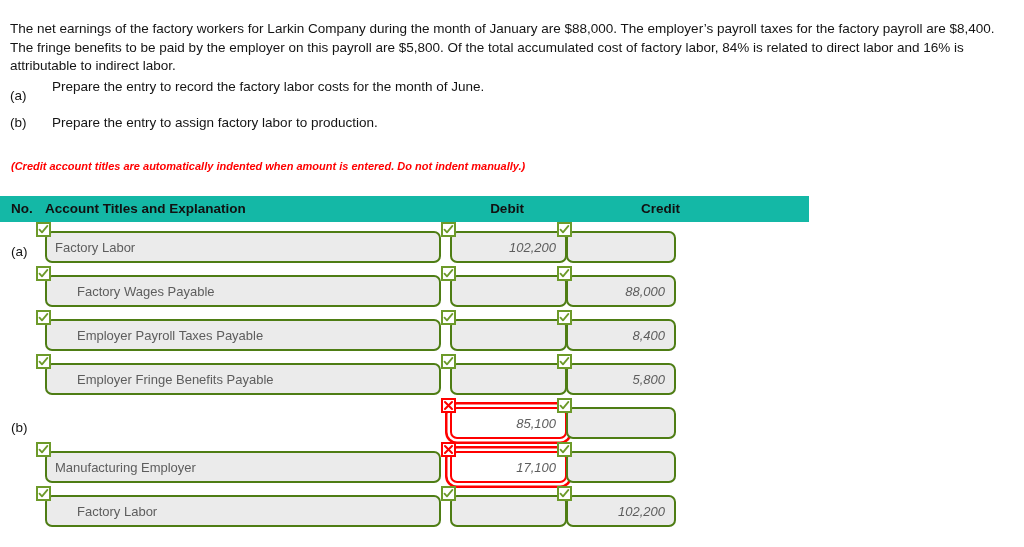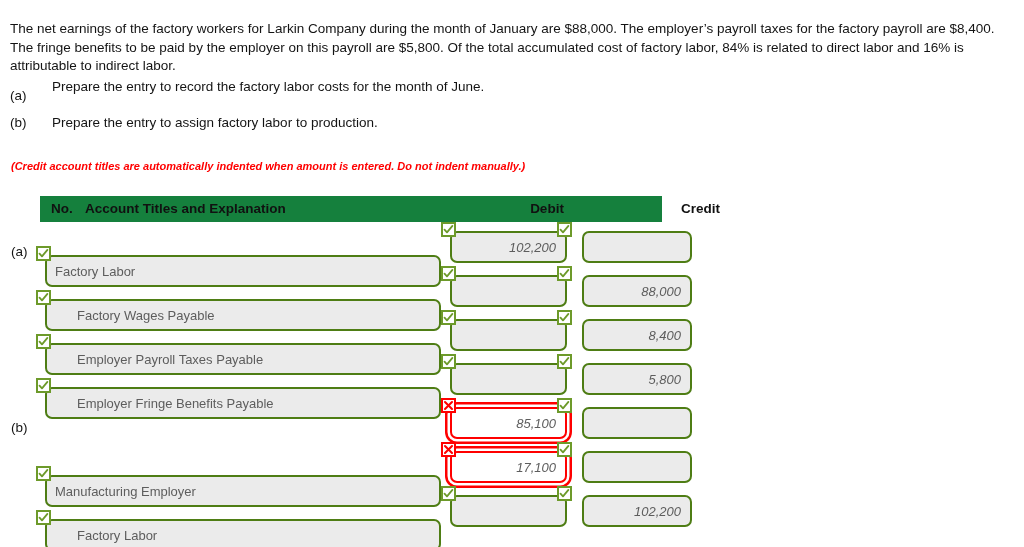--- a/index.html
+++ b/index.html
@@ -67,25 +67,24 @@
   }
 
   
   .journal {
     position: absolute;
     left: 0px;
     top: 196px;
     width: 680px;
   }
   .jhead {
-    background: #15803d;
+    background: #14b8a6;
     height: 26px;
     position: relative;
-    width: 622px;
-    margin-left: 40px;
+    width: 809px;
   }
   .jhead span {
     position: absolute;
     top: 5px;
     font-size: 13.5px;
     font-weight: bold;
     color: #111;
   }
   .jh-no    { left: 11px; }
   .jh-acct  { left: 45px; }
@@ -104,23 +103,23 @@
     top: 13px;
     font-size: 13.5px;
     color: #141414;
   }
 
   
   .field {
     position: absolute;
     top: 0;
   }
-  .f-acct   { left: 45px;  width: 396px; margin-top: 24px; }
+  .f-acct   { left: 45px;  width: 396px; }
   .f-debit  { left: 450px; width: 117px; }
-  .f-credit { left: 566px; width: 110px; padding-left: 16px; }
+  .f-credit { left: 566px; width: 110px; }
 
   .box {
     box-sizing: border-box;
     height: 32px;
     border: 2.5px solid #4e7d14;
     border-radius: 7px;
     background: #ebebeb;
     display: flex;
     align-items: center;
     padding: 0 8px;

